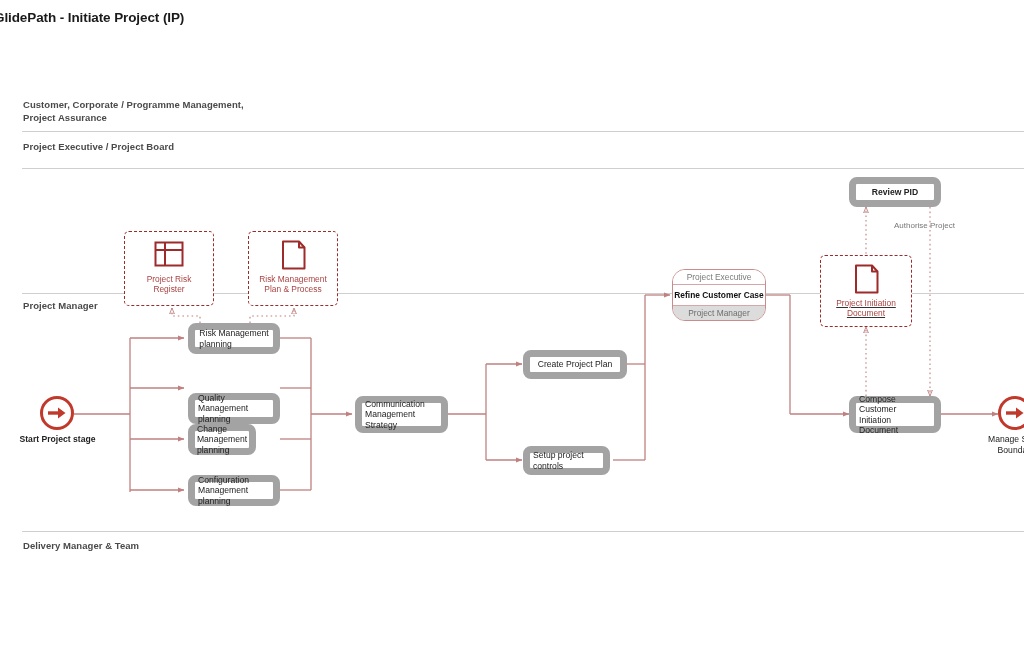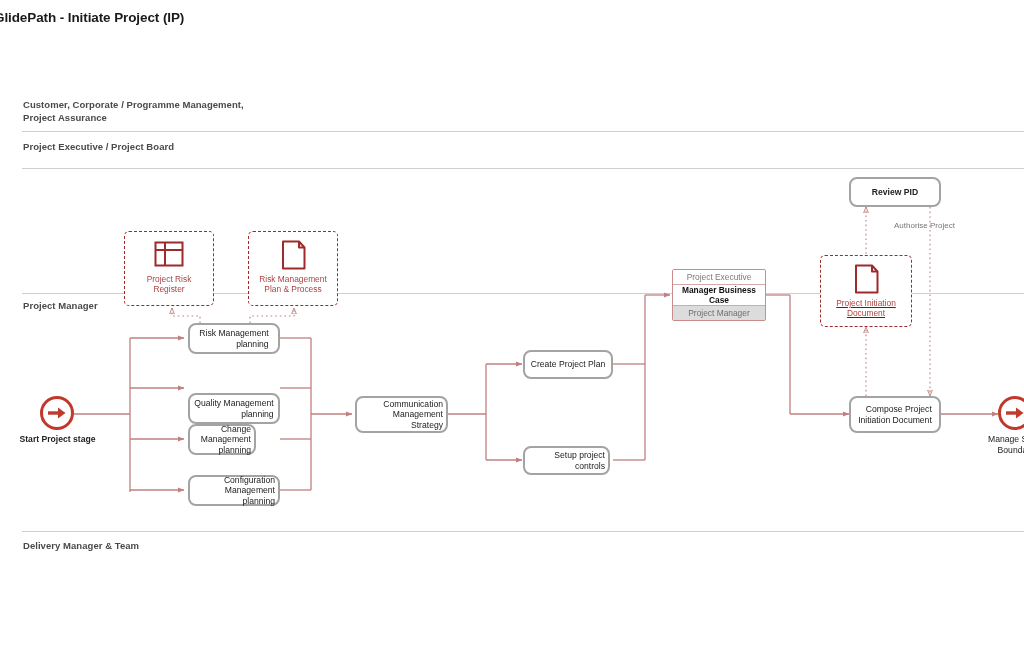--- a/index.html
+++ b/index.html
@@ -48,37 +48,37 @@
     letter-spacing: 0.05px;
   }
 
   
   .node {
     position: absolute;
     box-sizing: border-box;
     display: flex;
     align-items: center;
     justify-content: center;
-    text-align: right;
-    border: 2px solid #a3a3a3;
+    text-align: left;
+    border: 7px solid #a3a3a3;
     border-radius: 8px;
     background: #ffffff;
     color: #222222;
     font-size: 8.6px;
     line-height: 10.5px;
     white-space: pre-line;
     padding: 2px 3px;
   }
 
   
   .band-node {
     position: absolute;
     box-sizing: border-box;
     border: 1px solid #c88c8c;
-    border-radius: 2px;
+    border-radius: 13px;
     background: #ffffff;
     overflow: hidden;
     display: flex;
     flex-direction: column;
   }
   .band {
     box-sizing: border-box;
     display: flex;
     align-items: center;
     justify-content: center;
@@ -277,31 +277,31 @@
   <div class="node" style="left:188px; top:373px; width:92px; height:31px;margin-top:20px;">Quality Management
 planning</div>
   <div class="node" style="left:188px; top:424px; width:68px; height:31px;">Change Management
 planning</div>
   <div class="node" style="left:355px; top:396px; width:93px; height:37px;">Communication
 Management Strategy</div>
 
   <div class="node" style="left:188px; top:475px; width:92px; height:31px;">Configuration
 Management planning</div>
 
-  <div class="node" style="left:523px; top:350px; width:90px; height:29px;">Create Project Plan</div>
+  <div class="node" style="left:523px; top:350px; width:104px; height:29px;">Create Project Plan</div>
   <div class="node" style="left:523px; top:446px; width:87px; height:29px;">Setup project controls</div>
 
-  <div class="node" style="left:849px; top:396px; width:92px; height:37px;">Compose Project
+  <div class="node" style="left:849px; top:396px; width:92px; height:37px;">Compose Customer
 Initiation Document</div>
 
   <div class="node bold-label" style="left:849px; top:177px; width:92px; height:30px;">Review PID</div>
 
   <div class="band-node" style="left:672px; top:269px; width:94px; height:52px;">
     <div class="band band-top">Project Executive</div>
-    <div class="band band-mid">Manager Business Case</div>
+    <div class="band band-mid">Refine Customer Case</div>
     <div class="band band-bot">Project Manager</div>
   </div>
 
   <div class="event" style="left:40px; top:396px; width:34px; height:34px;">
     <svg width="20" height="14" viewBox="0 0 20 14">
       <path d="M1,7 L12,7" stroke="#c0392b" stroke-width="3.4" fill="none"></path>
       <path d="M11,1.5 L18.5,7 L11,12.5 Z" fill="#c0392b"></path>
     </svg>
   </div>
   <div class="event-label" style="left:5px; top:434px; width:105px;">Start Project stage</div>

